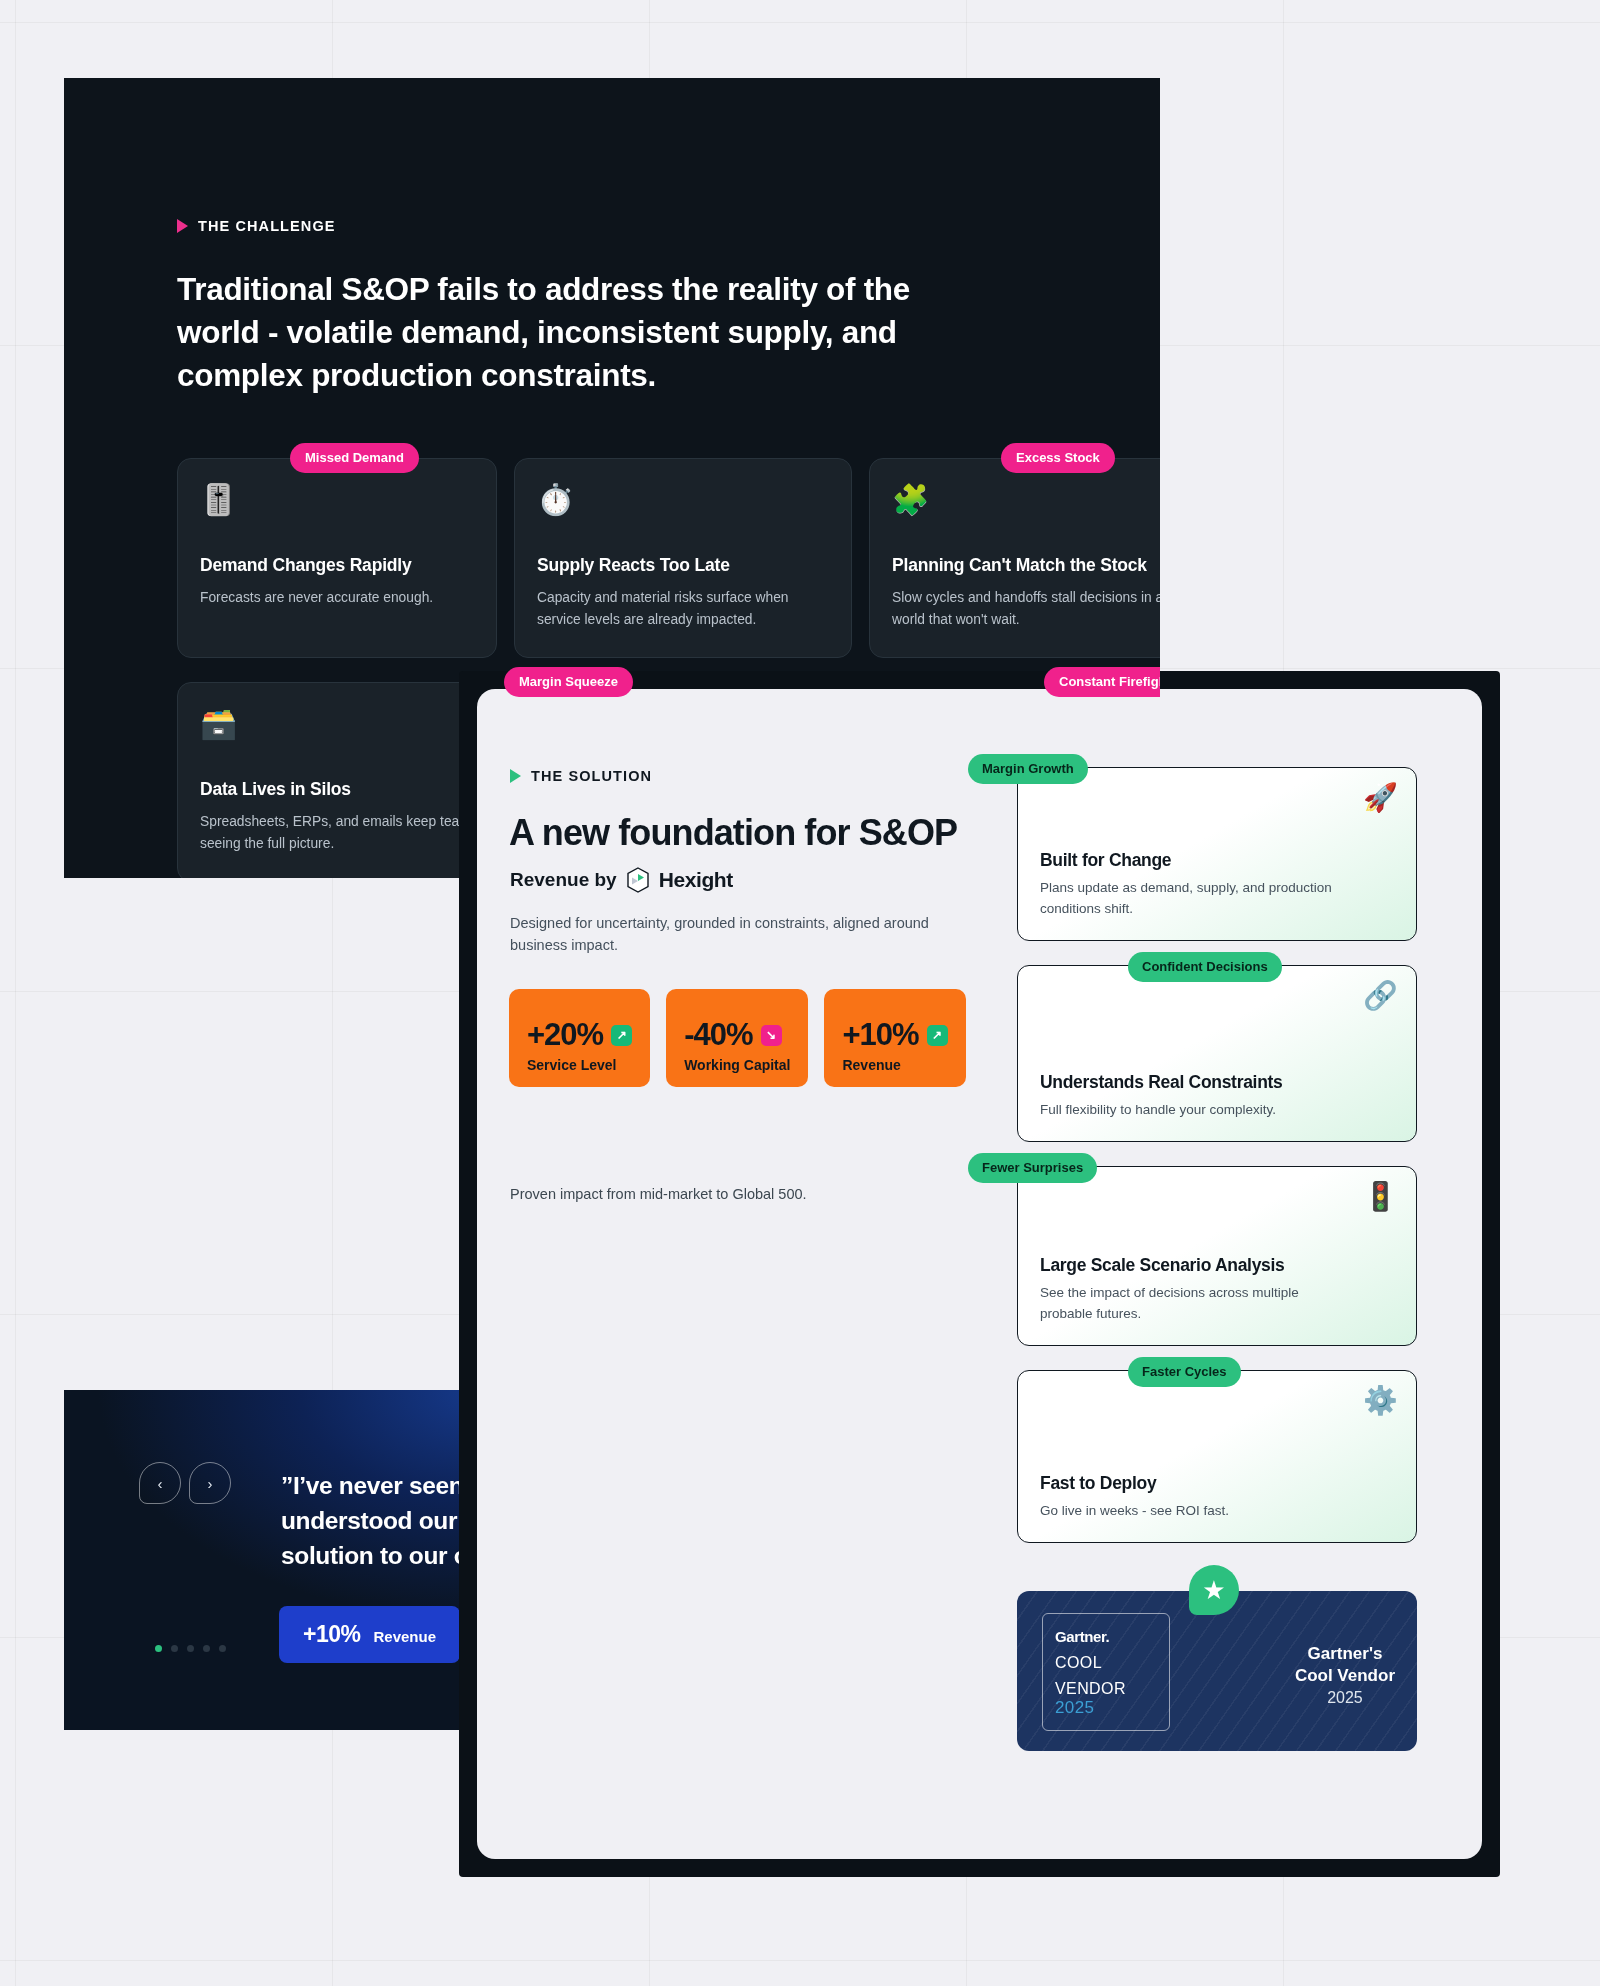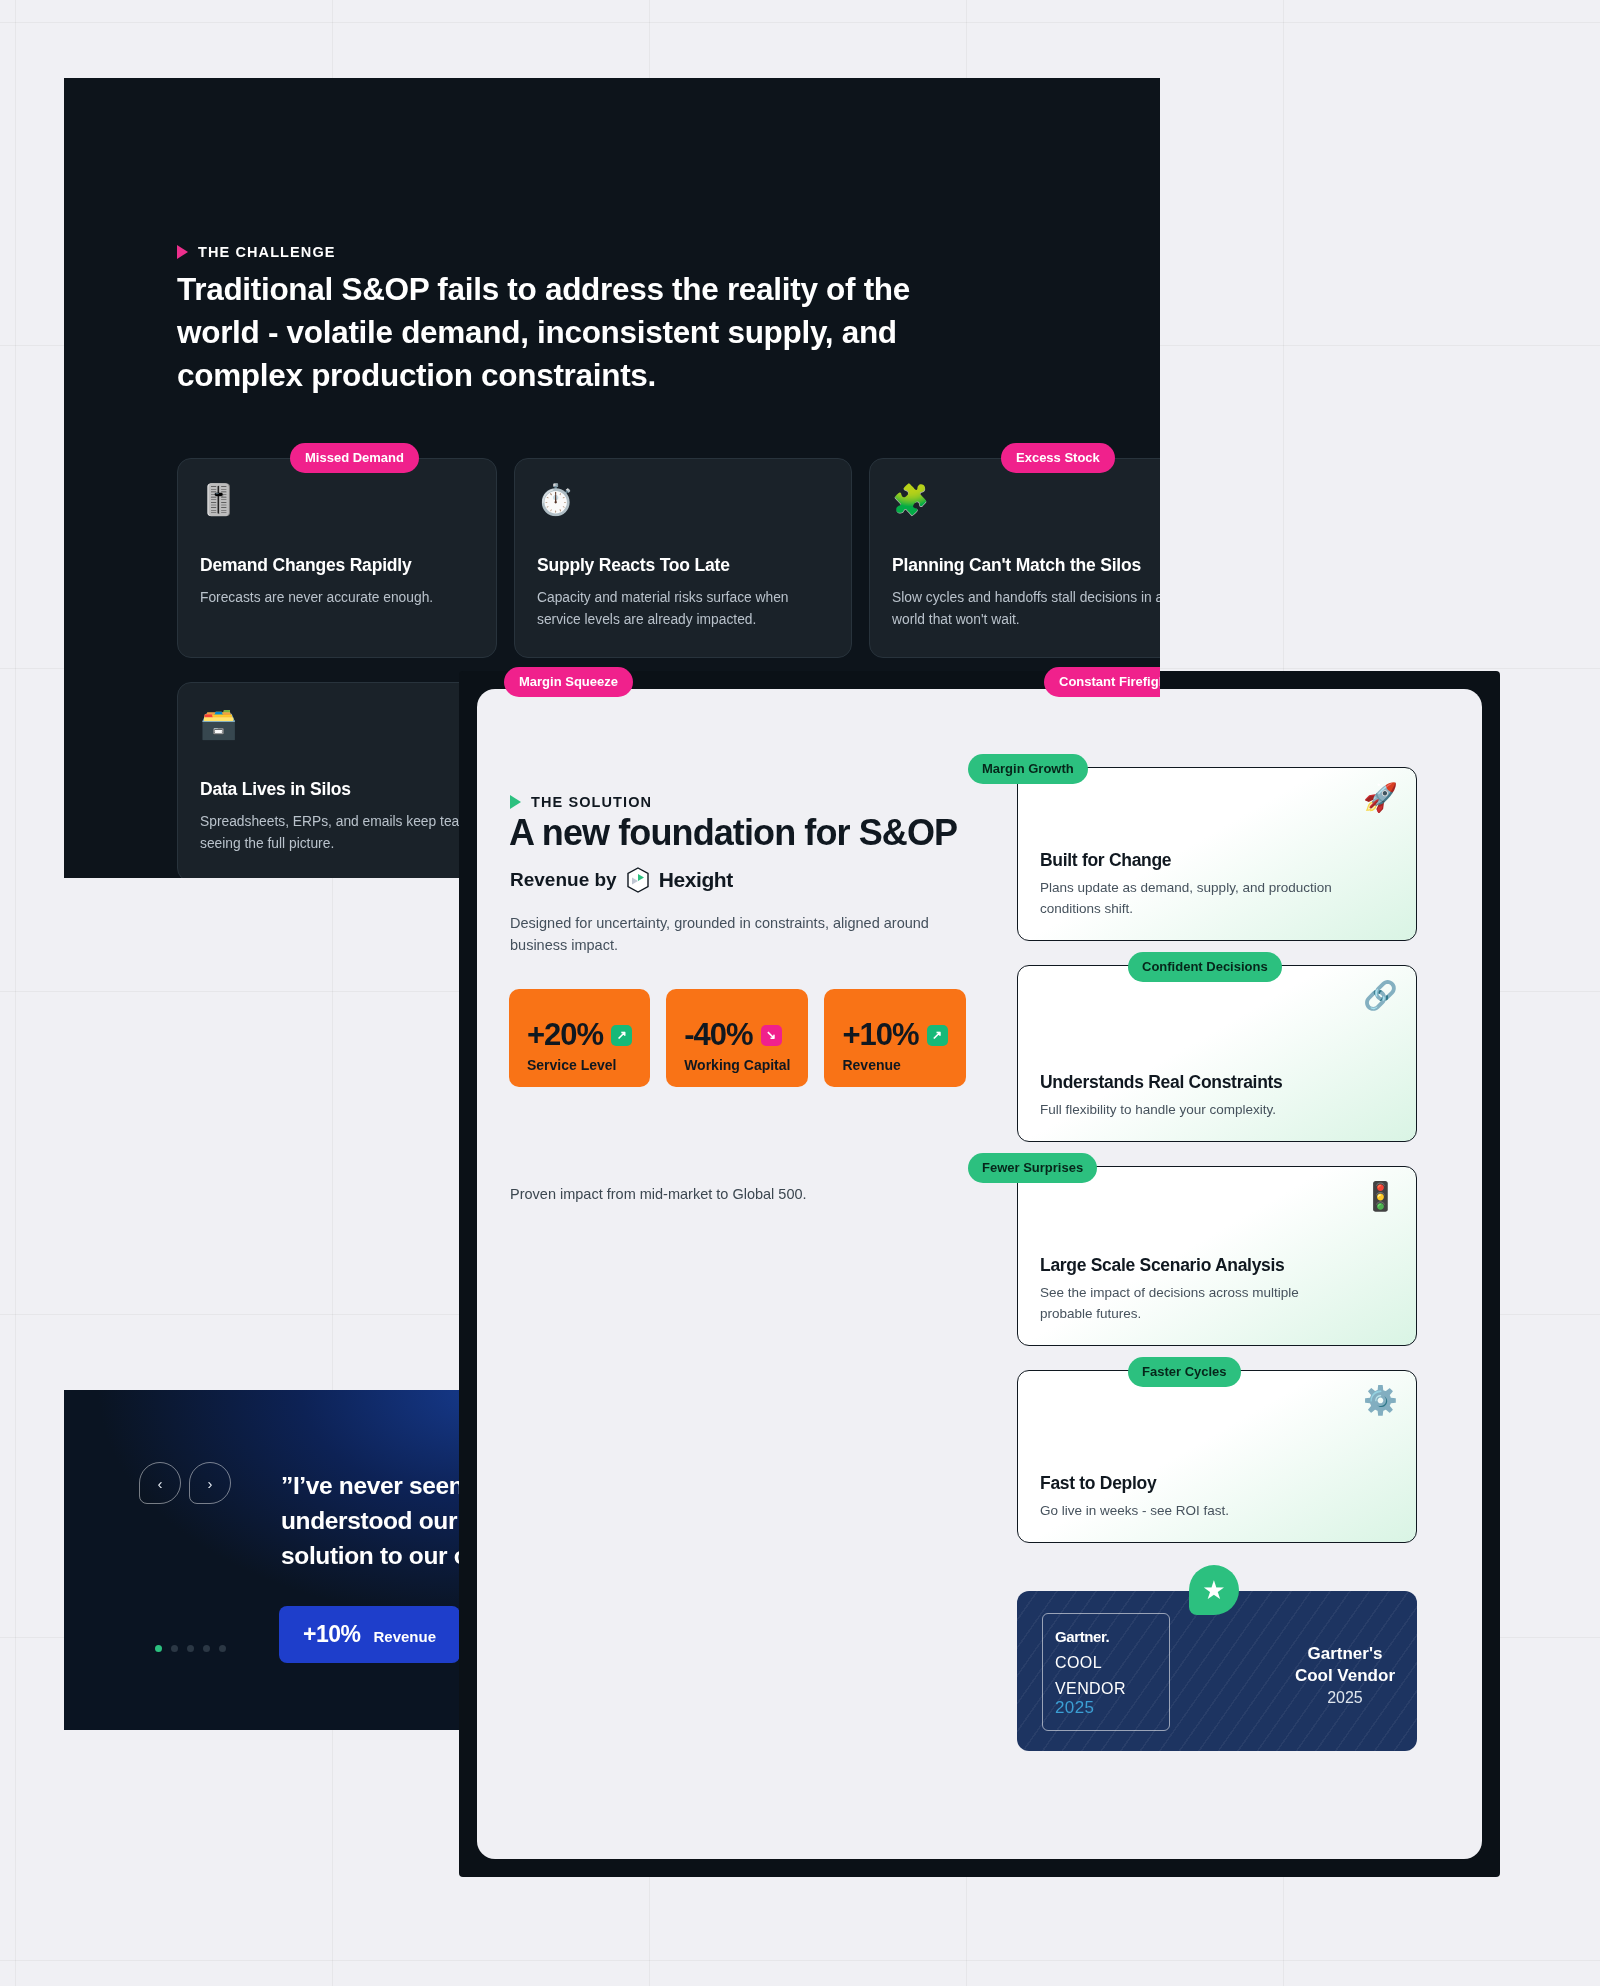--- a/index.html
+++ b/index.html
@@ -26,21 +26,21 @@
   
   .challenge-panel {
     position: absolute;
     left: 64px; top: 78px;
     width: 1096px; height: 800px;
     background: #0d141b;
     overflow: hidden;
   }
   .eyebrow {
     display: flex; align-items: center; gap: 10px;
-    font-size: 14.5px; font-weight: 700; letter-spacing: 1.1px; margin-top: 26px;
+    font-size: 14.5px; font-weight: 700; letter-spacing: 1.1px;
   }
   .eyebrow .tri {
     width: 0; height: 0;
     border-left: 11px solid #ec2f8c;
     border-top: 7px solid transparent;
     border-bottom: 7px solid transparent;
   }
   .eyebrow.dark { color: #ffffff; }
   .challenge-panel .eyebrow { position: absolute; left: 113px; top: 140px; }
 
@@ -285,21 +285,21 @@
       <div class="c-title">Demand Changes Rapidly</div>
       <div class="c-desc">Forecasts are never accurate enough.</div>
     </div>
     <div class="c-card w2">
       <span class="c-icon">⏱️</span>
       <div class="c-title">Supply Reacts Too Late</div>
       <div class="c-desc">Capacity and material risks surface  when service levels are already impacted.</div>
     </div>
     <div class="c-card w3">
       <span class="c-icon">🧩</span>
-      <div class="c-title">Planning Can't Match the Silos</div>
+      <div class="c-title">Planning Can't Match the Stock</div>
       <div class="c-desc">Slow cycles and handoffs stall decisions in a world that won't wait.</div>
     </div>
   </div>
 
   <div class="cards-row row2">
     <div class="c-card wA">
       <span class="c-icon">🗃️</span>
       <div class="c-title">Data Lives in Silos</div>
       <div class="c-desc">Spreadsheets, ERPs, and emails keep teams from seeing the full picture.</div>
     </div>

